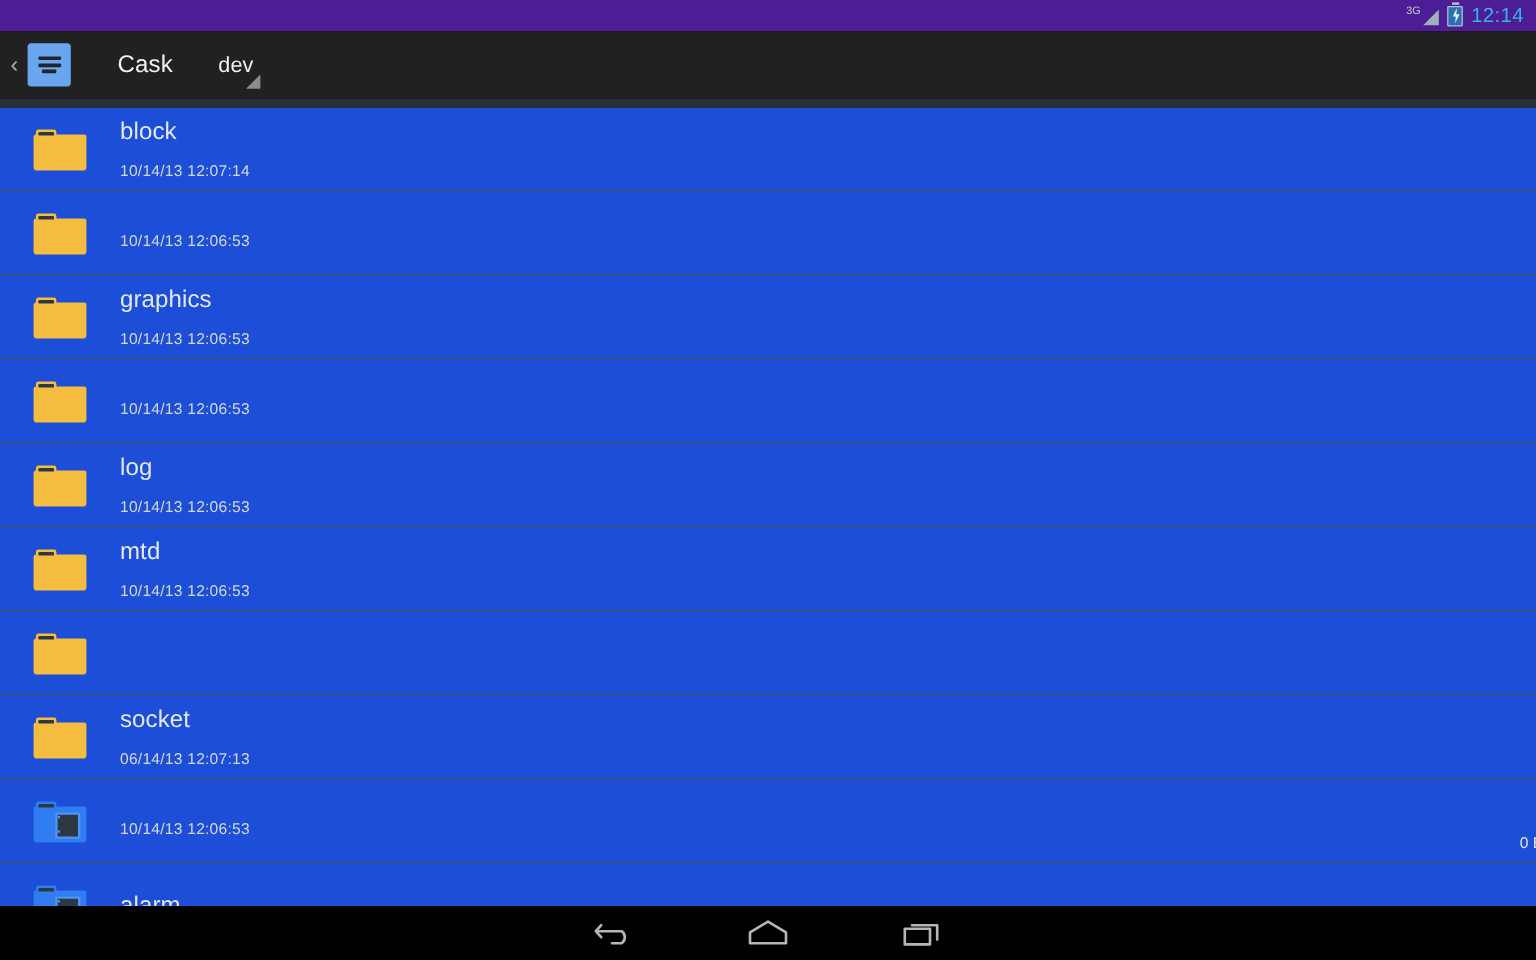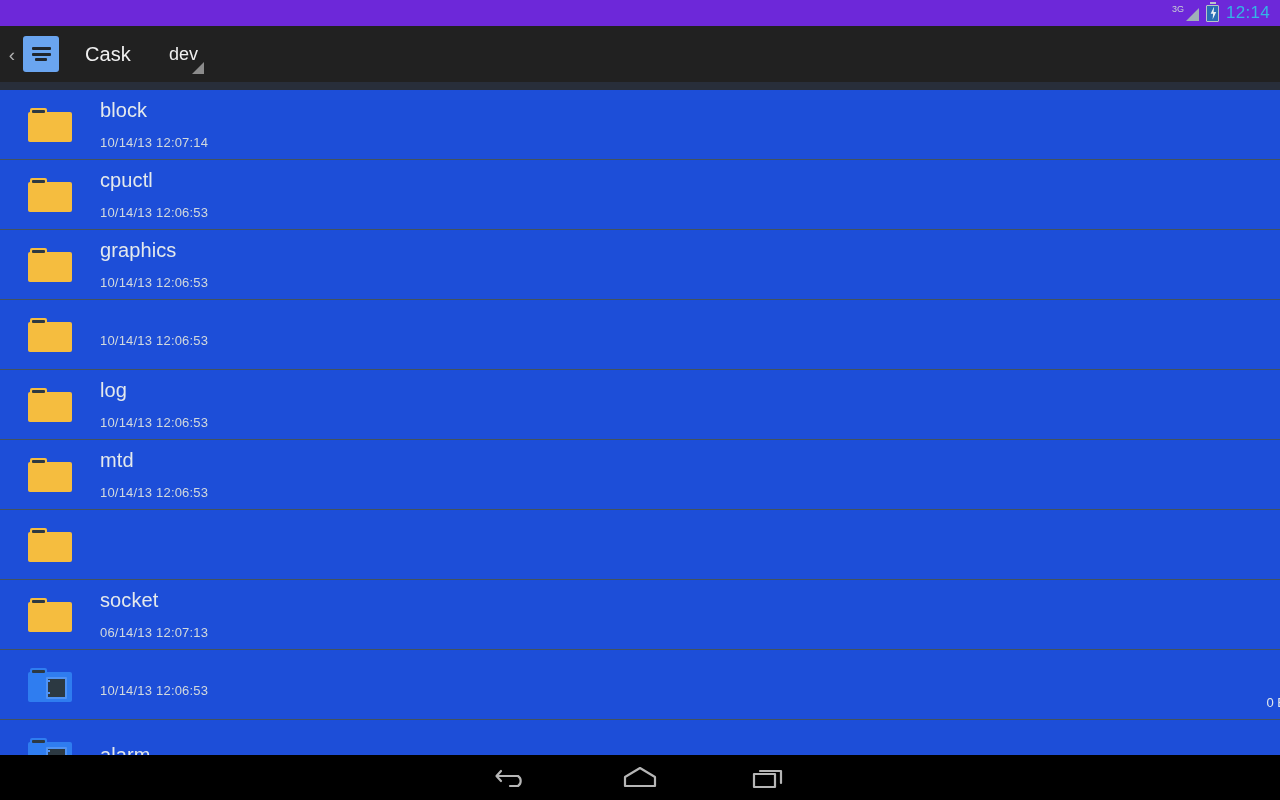--- a/index.html
+++ b/index.html
@@ -6,21 +6,21 @@
   html, body {
     width:1280px; height:800px;
     background:#000;
     font-family:"Liberation Sans", sans-serif;
     overflow:hidden;
   }
 
   
   .status-bar{
     position:absolute; left:0; top:0; width:1280px; height:26px;
-    background:#6d28d9;
+    background:#4c1d95;
     display:flex; align-items:center; justify-content:flex-end;
     padding-right:10px;
   }
   .status-right{ display:flex; align-items:center; gap:7px; }
   .signal-wrap{ display:flex; align-items:flex-end; gap:1px; position:relative; }
   .net-label{
     font-size:9px; color:#c8d0d4; line-height:1;
     position:relative; top:-6px; margin-right:1px;
     font-family:"Liberation Sans", sans-serif;
   }
@@ -62,21 +62,21 @@
   .app-icon{
     width:36px; height:36px; background:#6aa5f0; border-radius:3px;
     display:flex; align-items:center; justify-content:center;
     flex-direction:column; gap:2.5px; margin-left:1px;
   }
   .app-icon i{ display:block; background:#20252c; height:3px; border-radius:1px; }
   .app-icon i.l1{ width:19px; }
   .app-icon i.l2{ width:19px; }
   .app-icon i.l3{ width:12px; }
   .app-title{
-    color:#f0f0f0; font-size:20px; margin-left:26px; letter-spacing:0.1px;
+    color:#f0f0f0; font-size:20px; margin-left:39px; letter-spacing:0.1px;
   }
   .crumb-tab{
     position:relative; margin-left:28px; height:56px;
     display:flex; align-items:center; padding:0 14px 0 10px;justify-content:flex-end;
   }
   .crumb-label{ color:#f0f0f0; font-size:18px; }
   .crumb-tri{
     position:absolute; right:8px; bottom:8px;
     width:0; height:0;
     border-left:12px solid transparent;
@@ -213,21 +213,20 @@
     </div>
     <div class="row">
       <div class="row-icon">
         <div class="ic-folder">
           <span class="tab"></span>
           <span class="body"></span>
           <span class="notch"></span>
         </div>
       </div>
       <div class="row-text">
-        <div class="row-name">cpuctl</div>
         <div class="row-meta">10/14/13 12:06:53</div>
       </div>
     </div>
     <div class="row">
       <div class="row-icon">
         <div class="ic-folder">
           <span class="tab"></span>
           <span class="body"></span>
           <span class="notch"></span>
         </div>

